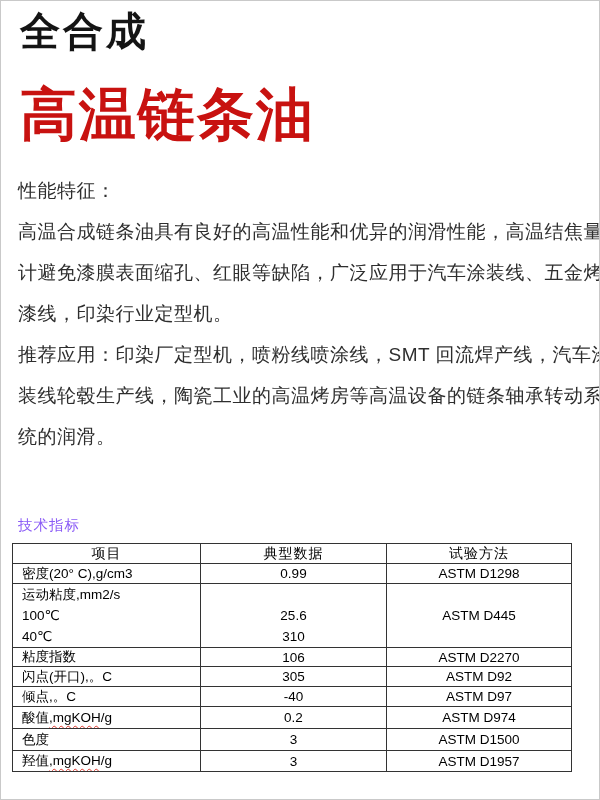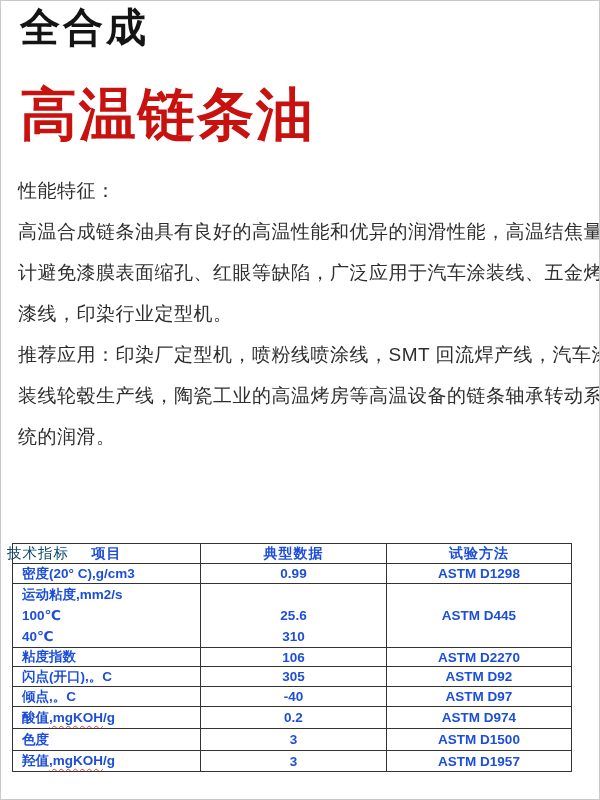--- a/index.html
+++ b/index.html
@@ -12,48 +12,47 @@
   .page {
     position: absolute; left: 0; top: 0;
     width: 600px; height: 800px;
     background: #ffffff;
     border: 1px solid #c9c9c9;
     overflow: hidden;
   }
   .title-black {
     position: absolute; left: 19px; top: 8px;
     font-size: 40px; font-weight: 700; color: #141414;
-    letter-spacing: 3px; line-height: 1.1; font-family: Liberation Mono, monospace;
+    letter-spacing: 3px; line-height: 1.1;
   }
   .title-red {
     position: absolute; left: 19px; top: 82px;
     font-size: 57px; font-weight: 700; color: #c81210;
     letter-spacing: 2px; line-height: 1.1;
   }
   .text-block {
     position: absolute; left: 17px; top: 169px; width: 575px;
     font-size: 19px; color: #2e2e2e; line-height: 41px;
     letter-spacing: 0.5px;
   }
   .text-block .tb-line { height: 41px; white-space: nowrap; }
   .table-caption {
-    position: absolute; left: 6px; top: 515px;
-    font-size: 14.5px; font-weight: 500; color: #0c4a6e;
+    position: absolute; left: 17px; top: 515px;
+    font-size: 14.5px; font-weight: 500; color: #8b5cf6;
     letter-spacing: 1px;
-    margin-top: 28px;
   }
   table.spec {
     position: absolute; left: 11px; top: 542px;
     width: 559px;
     border-collapse: collapse;
     table-layout: fixed;
   }
   table.spec th, table.spec td {
     border: 1.6px solid #333333;
-    font-size: 13.5px; font-weight: 700; color: #1d4ed8;
+    font-size: 13.5px; font-weight: 400; color: #000000;
     vertical-align: middle;
     padding: 0;
     overflow: hidden;
   }
   table.spec col.c1 { width: 188px; }
   table.spec col.c2 { width: 186px; }
   table.spec col.c3 { width: 185px; }
   table.spec thead tr { height: 20px; }
   table.spec th { text-align: center; font-size: 14px; letter-spacing: 1px; }
   table.spec td.c-item { text-align: left; padding-left: 9px; }

